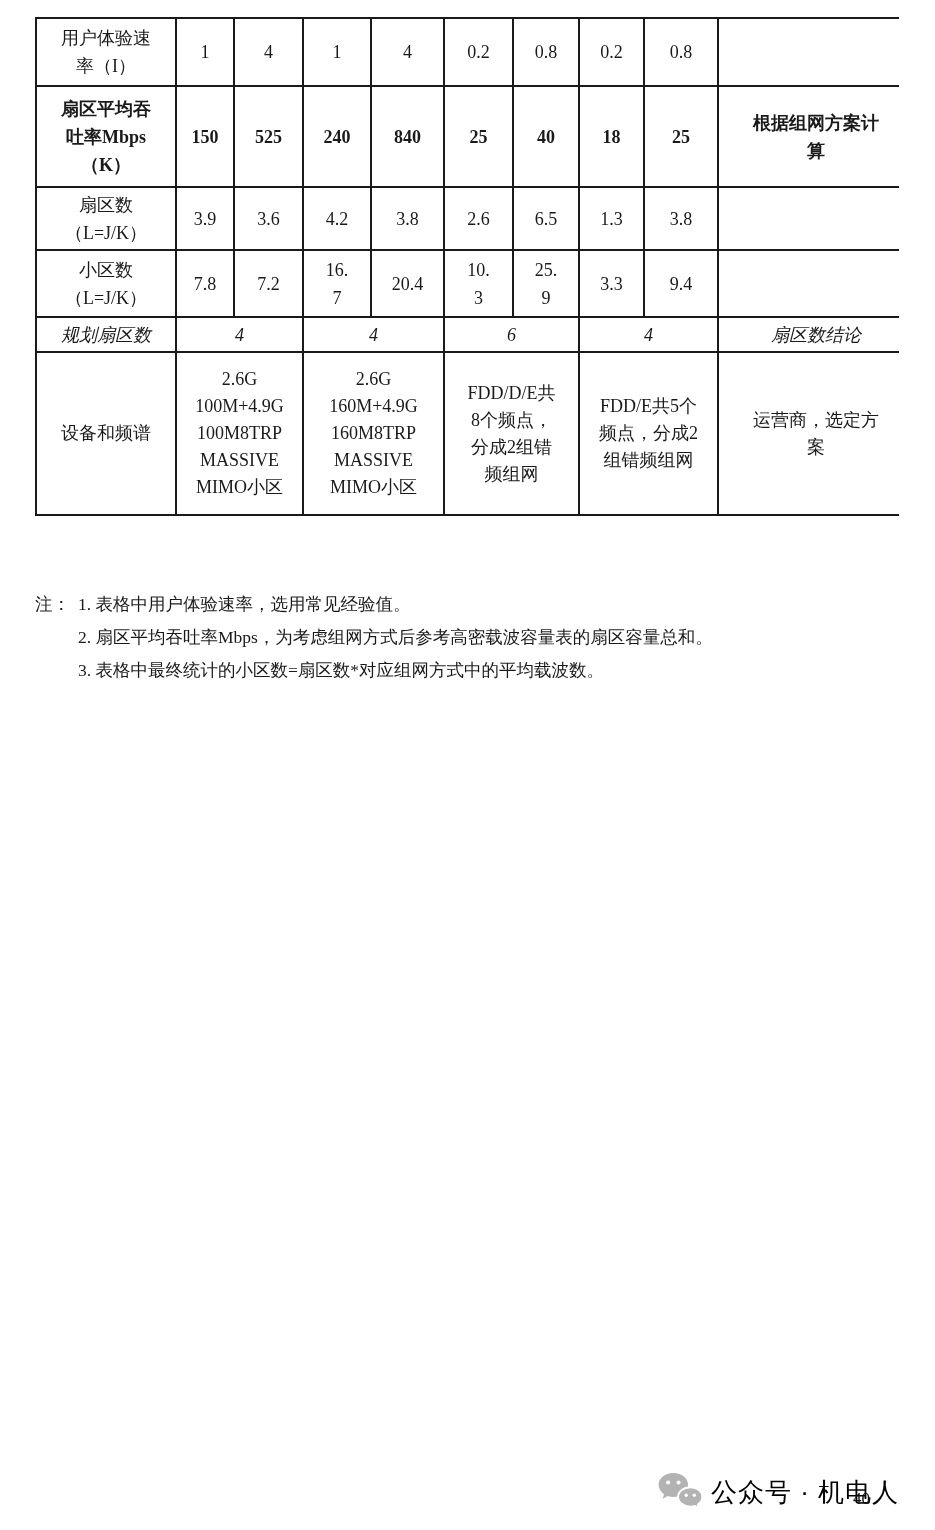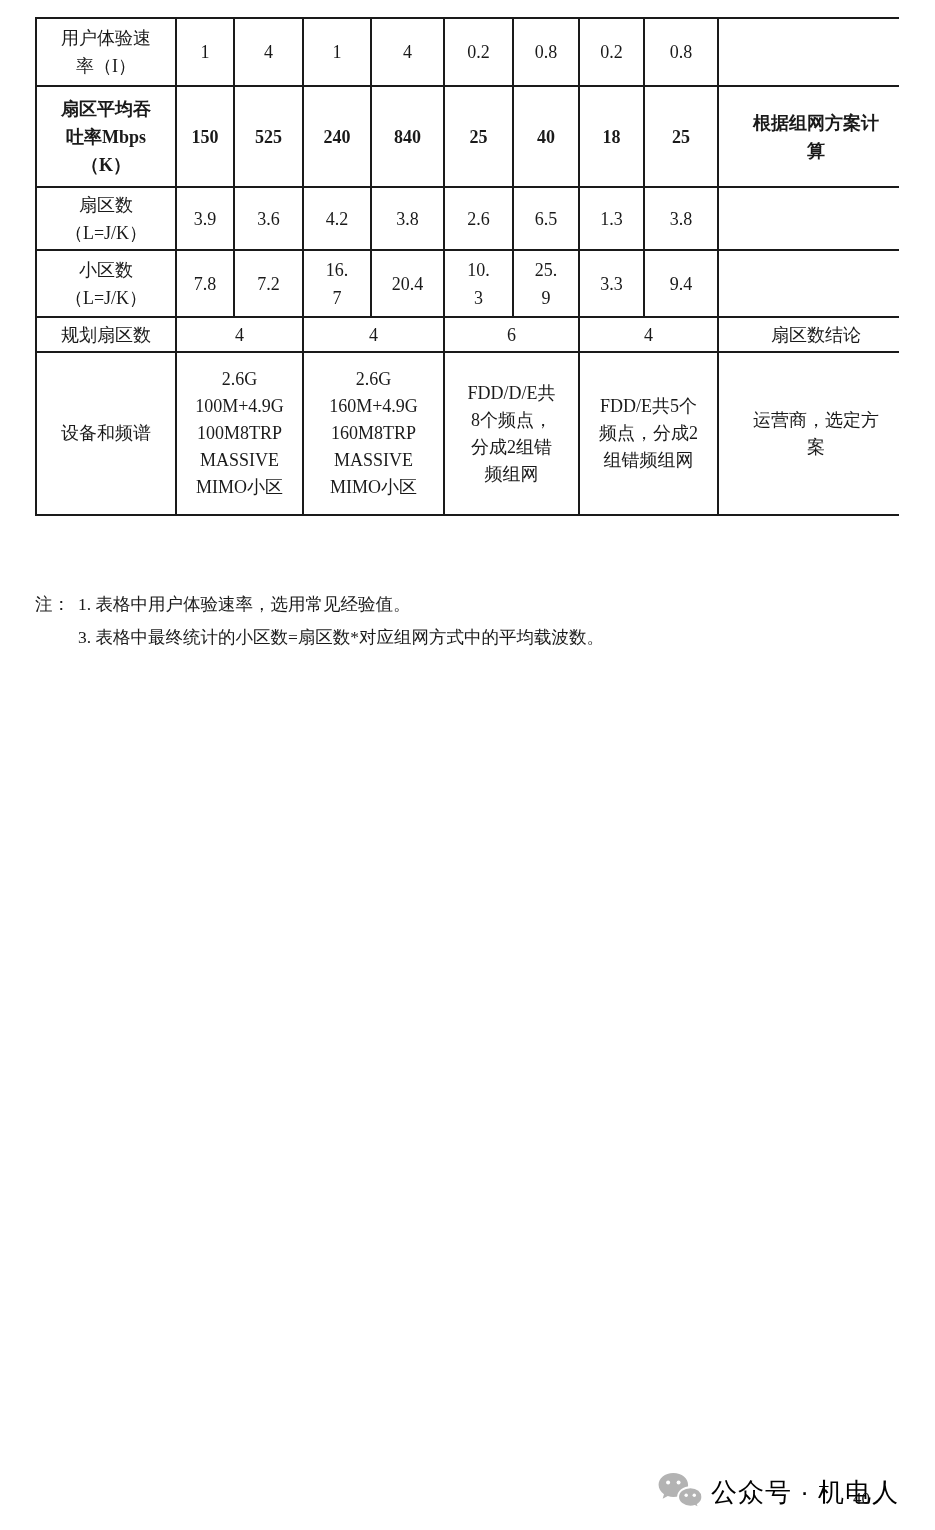--- a/index.html
+++ b/index.html
@@ -33,21 +33,21 @@
     vertical-align: middle;
     white-space: pre-line;
     padding: 2px 2px;
     overflow: hidden;
   }
   tr.r1 { height: 68px; }
   tr.r2 { height: 64px; }
   tr.r3 { height: 101px; font-weight: bold; }
   tr.r4 { height: 63px; padding-left: 32px; }
   tr.r5 { height: 67px; margin-left: 12px; }
-  tr.r6 { height: 35px; }
+  tr.r6 { height: 35px; font-style: italic; }
   tr.r7 { height: 163px; }
   tr.r7 td { line-height: 27px; }
 
   
   .notes {
     position: absolute;
     left: 35px;
     top: 588px;
     width: 870px;
     font-size: 17.5px;
@@ -197,20 +197,23 @@
     </tr>
   </tbody>
     </table>
 
   <div class="notes">
     <div class="note-line">
       <span class="note-label">注：</span>
       <span>1. 表格中用户体验速率，选用常见经验值。</span>
     </div>
     <div class="note-line">
+      <span>2. 扇区平均吞吐率Mbps，为考虑组网方式后参考高密载波容量表的扇区容量总和。</span>
+    </div>
+    <div class="note-line">
       <span>3. 表格中最终统计的小区数=扇区数*对应组网方式中的平均载波数。</span>
     </div>
   </div>
 
   <div class="watermark">
     <svg class="wm-icon" viewBox="0 0 48 42" xmlns="http://www.w3.org/2000/svg">
       <g fill="#b3b3b3">
         <path d="M17 1 C8 1 1.5 6.5 1.5 13.5 C1.5 17.5 3.7 21 7.2 23.3 L5.8 28 L11.2 25.3 C13 25.9 15 26.2 17 26.2 C26 26.2 32.5 20.5 32.5 13.6 C32.5 6.6 26 1 17 1 Z"></path>
       </g>
       <g fill="#ffffff">

